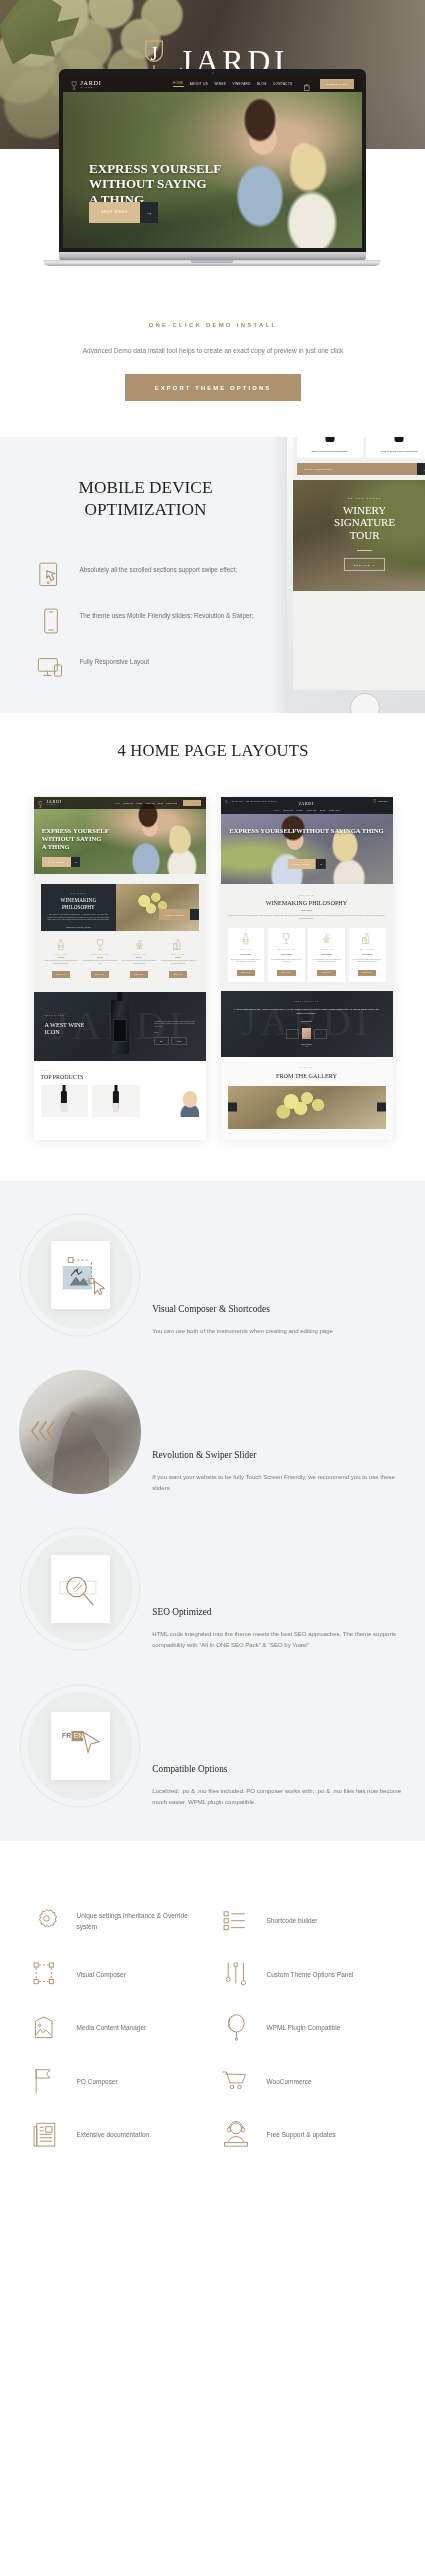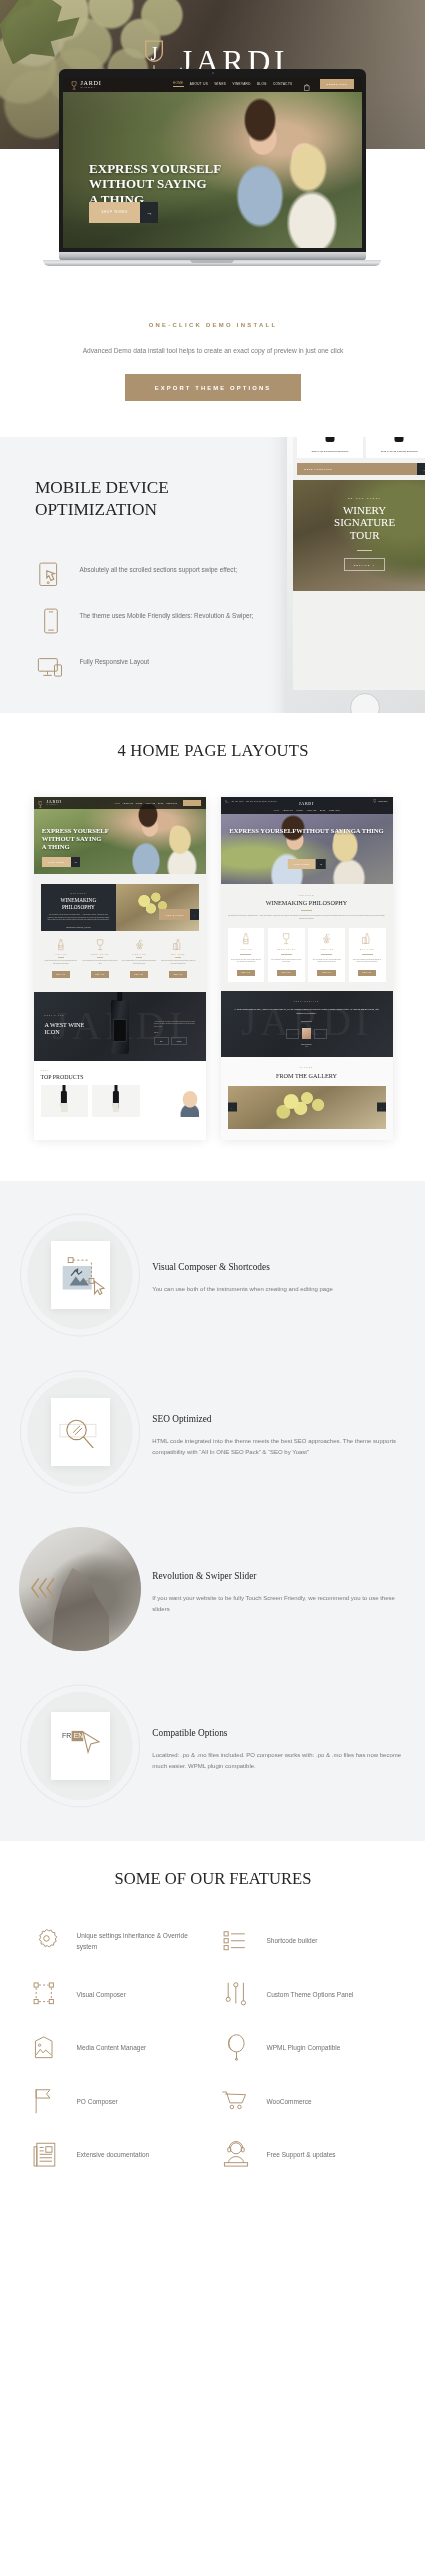--- a/index.html
+++ b/index.html
@@ -172,21 +172,21 @@
     display: inline-block; margin-top: 18px;
     background: #ad9270; color: #fff;
     font-size: 5.9px; letter-spacing: 2.1px; font-weight: 700;
     padding: 10.4px 30px; text-transform: uppercase; border: none; cursor: pointer;
   }
 
   
   .sec-mobile {
     background: #f3f4f5; position: relative; height: 276px; overflow: hidden;
   }
-  .mob-left { position: absolute; left: 35px; top: 40px; width: 221px; }
+  .mob-left { position: absolute; left: 35px; top: 40px; width: 221px; text-align: center; }
   .h2-mob {
     font-family: "Liberation Serif", serif; font-weight: 400;
     font-size: 17.3px; line-height: 1.28; color: #262626; text-transform: uppercase;
   }
   .mob-list { margin-top: 40px; display: flex; flex-direction: column; gap: 18px; }
   .mob-item { display: flex; gap: 12.4px; align-items: flex-start; }
   .mob-icn { width: 32px; flex: 0 0 32px; display: flex; justify-content: center; }
   .mob-txt { font-size: 6.4px; color: #6f6f6f; line-height: 1.75; padding-top: 2.8px; }
   .phone {
     position: absolute; right: -16.6px; top: -28px; width: 156px; height: 325px;
@@ -446,21 +446,21 @@
   }
   .lp-gal-img .ar {
     position:absolute; top:50%; transform:translateY(-50%);
     background:#23282d; color:#fff; font-size:2.8px; width:9px; height:9px;
     display:flex; align-items:center; justify-content:center;
   }
   .lp-gal-img .ar.l { left:0; } .lp-gal-img .ar.r { right:0; }
 
   
   .sec-feat { background:#f3f4f5; padding:32px 0 33px; }
-  .feat-row { display:flex; align-items:center; padding:0 19.3px; margin-bottom:33px; }
+  .feat-row { display:flex; align-items:flex-end; padding:0 19.3px; margin-bottom:33px; }
   .feat-row:last-child { margin-bottom:0; }
   .feat-circle {
     flex:0 0 122px; height:124px; position:relative;
     display:flex; align-items:center; justify-content:center;
   }
   .feat-circle .ring {
     position:absolute; left:50%; top:50%; transform:translate(-50%,-50%);
     width:120px; height:123px; border-radius:50%; border:0.7px solid #e6e7e8;
   }
   .feat-circle .ring-fill {
@@ -1003,40 +1003,20 @@
       </div>
       <div class="feat-text">
         <div class="feat-title">Visual Composer &amp; Shortcodes</div>
         <div class="feat-body">You can use both of the instruments when creating and editing page</div>
       </div>
     </div>
 
     <div class="feat-row">
       <div class="feat-circle">
         <span class="ring"></span>
-        <span class="ring-fill"></span>
-        <span class="feat-card">
-          <svg width="54" height="54" viewBox="0 0 78 78">
-            <rect x="10" y="28" width="52" height="18" fill="none" stroke="#e3e3e1" stroke-width="1.4"></rect>
-            <circle cx="34" cy="36" r="14" fill="none" stroke="#a98a5f" stroke-width="1.6"></circle>
-            <line x1="29" y1="40" x2="39" y2="30" stroke="#a98a5f" stroke-width="1.4"></line>
-            <line x1="32" y1="43" x2="42" y2="33" stroke="#a98a5f" stroke-width="1.4"></line>
-            <line x1="44" y1="46" x2="58" y2="62" stroke="#a98a5f" stroke-width="1.8"></line>
-          </svg>
-        </span>
-      </div>
-      <div class="feat-text">
-        <div class="feat-title">SEO Optimized</div>
-        <div class="feat-body">HTML code integrated into the theme meets the best  SEO approaches. The theme supports compatibility with “All In ONE SEO Pack”  &amp; “SEO by Yoast”</div>
-      </div>
-    </div>
-
-    <div class="feat-row">
-      <div class="feat-circle">
-        <span class="ring"></span>
         <span class="rev-circle">
           <span class="rev-img"></span>
           <span class="rev-rock"></span>
           <span class="rev-arrows">
             <svg width="28" height="23.5" viewBox="0 0 40 34">
               <path d="M14 3 L4 17 L14 31" fill="none" stroke="#b69669" stroke-width="2.2"></path>
               <path d="M25 3 L15 17 L25 31" fill="none" stroke="#b69669" stroke-width="2.2"></path>
               <path d="M36 3 L26 17 L36 31" fill="none" stroke="#b69669" stroke-width="2.2"></path>
             </svg>
           </span>
@@ -1046,38 +1026,57 @@
         <div class="feat-title">Revolution &amp; Swiper Slider</div>
         <div class="feat-body">If you want your website to be fully Touch Screen Friendly, we recommend you to use these sliders</div>
       </div>
     </div>
 
     <div class="feat-row">
       <div class="feat-circle">
         <span class="ring"></span>
         <span class="ring-fill"></span>
         <span class="feat-card">
+          <svg width="54" height="54" viewBox="0 0 78 78">
+            <rect x="10" y="28" width="52" height="18" fill="none" stroke="#e3e3e1" stroke-width="1.4"></rect>
+            <circle cx="34" cy="36" r="14" fill="none" stroke="#a98a5f" stroke-width="1.6"></circle>
+            <line x1="29" y1="40" x2="39" y2="30" stroke="#a98a5f" stroke-width="1.4"></line>
+            <line x1="32" y1="43" x2="42" y2="33" stroke="#a98a5f" stroke-width="1.4"></line>
+            <line x1="44" y1="46" x2="58" y2="62" stroke="#a98a5f" stroke-width="1.8"></line>
+          </svg>
+        </span>
+      </div>
+      <div class="feat-text">
+        <div class="feat-title">SEO Optimized</div>
+        <div class="feat-body">HTML code integrated into the theme meets the best  SEO approaches. The theme supports compatibility with “All In ONE SEO Pack”  &amp; “SEO by Yoast”</div>
+      </div>
+    </div>
+
+    <div class="feat-row">
+      <div class="feat-circle">
+        <span class="ring"></span>
+        <span class="ring-fill"></span>
+        <span class="feat-card">
           <svg width="59" height="54" viewBox="0 0 86 78">
             <text x="16" y="28" font-family="Liberation Sans, sans-serif" font-size="10" fill="#4a4a4a">FR</text>
             <rect x="30" y="17" width="17" height="15" fill="#ad9270"></rect>
             <text x="33" y="28" font-family="Liberation Sans, sans-serif" font-size="10" fill="#ffffff">EN</text>
             <path class="sk2" d="M47 19 l23 14 l-12 3 l-4 12 z" fill="none"></path>
           </svg>
         </span>
       </div>
       <div class="feat-text">
         <div class="feat-title">Compatible Options</div>
         <div class="feat-body">Localized: .po &amp; .mo files included. PO composer works with: .po &amp; .mo files has now become much easier. WPML plugin compatible.</div>
       </div>
     </div>
 
   </div>
 
   <div class="sec-some">
-    <h2>SOME OF OUR FEATURES</h2>
     <div class="some-grid">
 
       <div class="some-item">
         <span class="some-ic">
           <svg width="29" height="29" viewBox="0 0 42 42">
             <path class="sk" d="M21 5 l3.2 2.1 l3.5 -1.2 l1.8 3.3 l3.7 .4 l-.3 3.7 l2.9 2.3 l-2 3.2 l1.2 3.5 l-3.3 1.8 l-.4 3.7 l-3.7 -.3 l-2.3 2.9 l-3.2 -2 l-3.5 1.2 l-1.8 -3.3 l-3.7 -.4 l.3 -3.7 l-2.9 -2.3 l2 -3.2 l-1.2 -3.5 l3.3 -1.8 l.4 -3.7 l3.7 .3 z"></path>
             <circle class="sk" cx="21" cy="18" r="4"></circle>
           </svg>
         </span>
         <span class="some-lb">Unique settings inheritance &amp; Override system</span>

